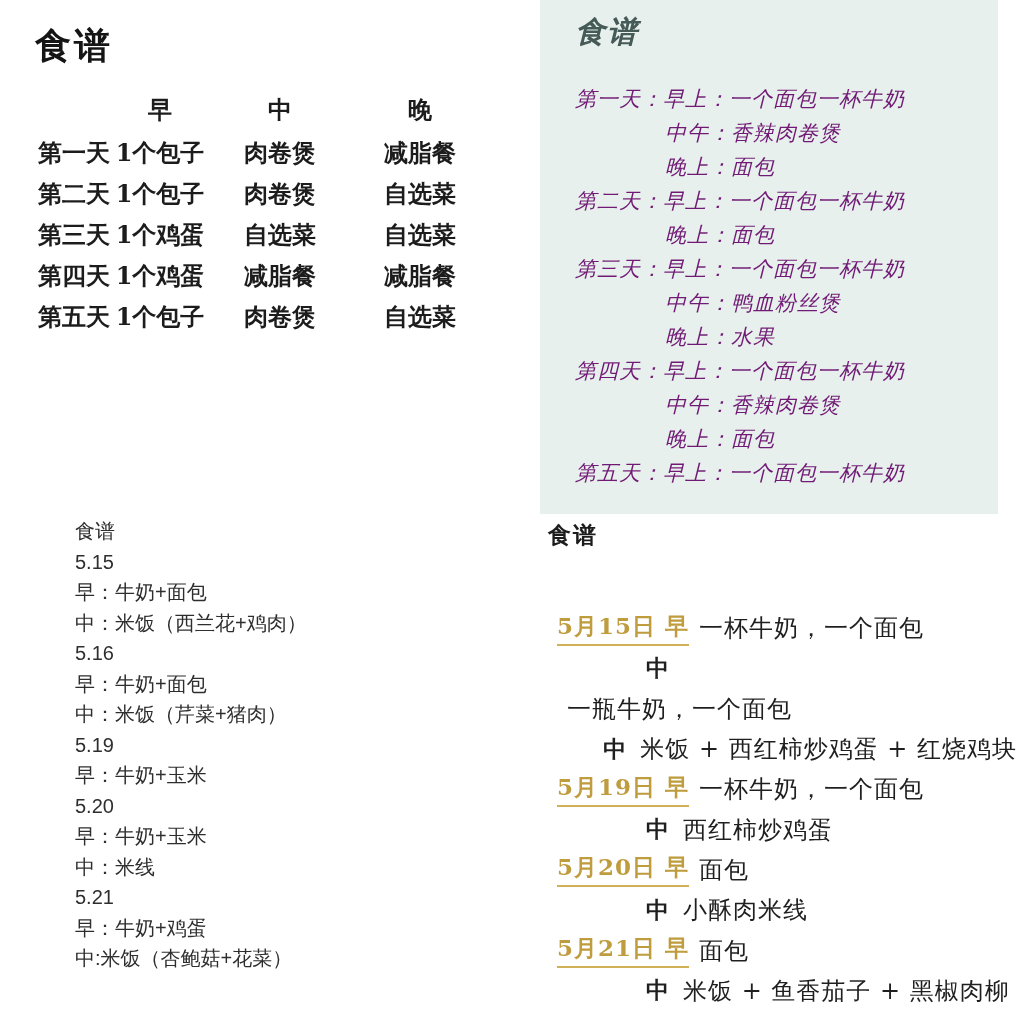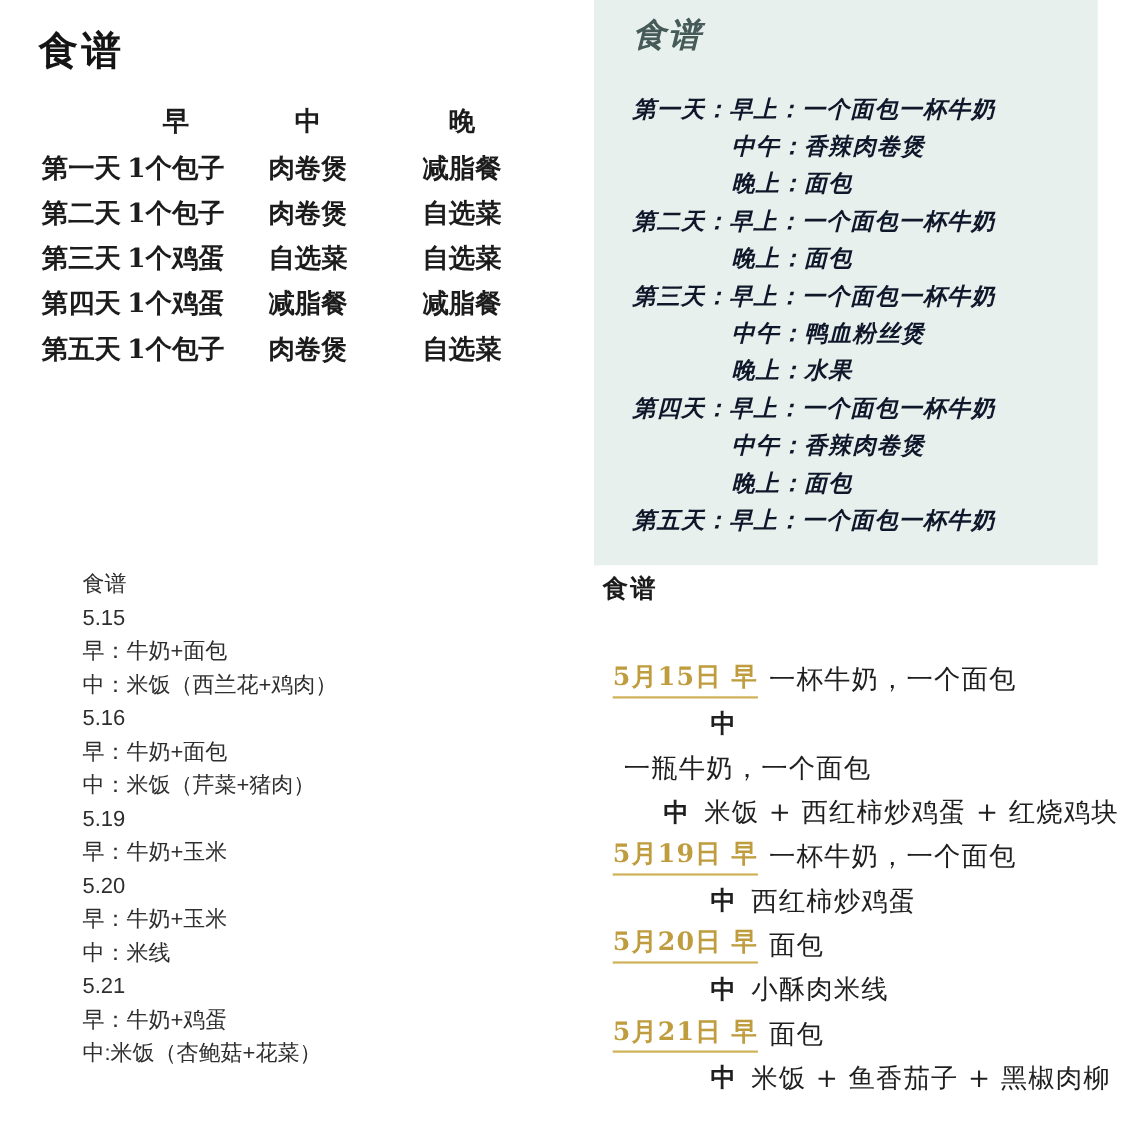--- a/index.html
+++ b/index.html
@@ -15,35 +15,35 @@
   .tl-row { display:grid; grid-template-columns:75px 100px 140px 140px; height:41px; align-items:center; }
   .tl-row.hdr { height:44px; }
   .tl-cell { font-size:24px; text-align:center; white-space:nowrap; }
   .tl-cell.day { text-align:right; }
 
   
   .panel-tr { position:absolute; left:540px; top:0; width:458px; height:514px; background:#e8f0ed; }
   .tr-title { position:absolute; left:35px; top:12px; font-size:30px; font-weight:800;
               color:#465b57; letter-spacing:2px; font-style:italic; font-family:"DejaVu Serif", serif; }
   .tr-lines { position:absolute; left:35px; top:82px; width:420px; }
-  .tr-line { height:34px; line-height:34px; font-size:21px; color:#0f172a; font-style:italic;
-             font-weight:700; white-space:nowrap; font-family:"DejaVu Serif", serif; letter-spacing:1px; }
+  .tr-line { height:34px; line-height:34px; font-size:21px; color:#701a75; font-style:italic;
+             font-weight:400; white-space:nowrap; font-family:"DejaVu Serif", serif; letter-spacing:1px; }
   .tr-line.ind { padding-left:90px; }
 
   
   .panel-bl { position:absolute; left:0; top:514px; width:512px; height:510px; background:#ffffff; }
   .bl-lines { position:absolute; left:75px; top:2px; }
   .bl-line { height:30.5px; line-height:30.5px; font-size:20px; color:#2e2e2e; white-space:nowrap;
              font-family:"Liberation Sans", sans-serif; }
 
   
   .panel-br { position:absolute; left:545px; top:514px; width:479px; height:510px; background:#ffffff; }
   .br-title { position:absolute; left:3px; top:6px; font-size:23px; font-weight:800;
               color:#1c1c1c; letter-spacing:2px; font-family:"DejaVu Serif", serif; }
-  .br-entries { position:absolute; left:12px; top:83px; width:460px;
+  .br-entries { position:absolute; left:12px; top:94px; width:460px;
                 font-family:"DejaVu Serif", serif; }
   .br-row { display:flex; align-items:center; height:40.3px; white-space:nowrap; }
   .br-date { font-size:23px; font-weight:700; color:#bf9c3e; border-bottom:2px solid #d0b158;
              padding-bottom:2px; letter-spacing:1px; }
   .br-zhong { width:126px; text-align:right; padding-right:14px; font-size:23px; font-weight:700; color:#1f1f1f; }
   .br-meal { font-size:24px; font-weight:400; color:#1f1f1f; letter-spacing:1px; }
   .br-row1 .br-meal { margin-left:10px; }
 </style>
 </head>
 <body>

